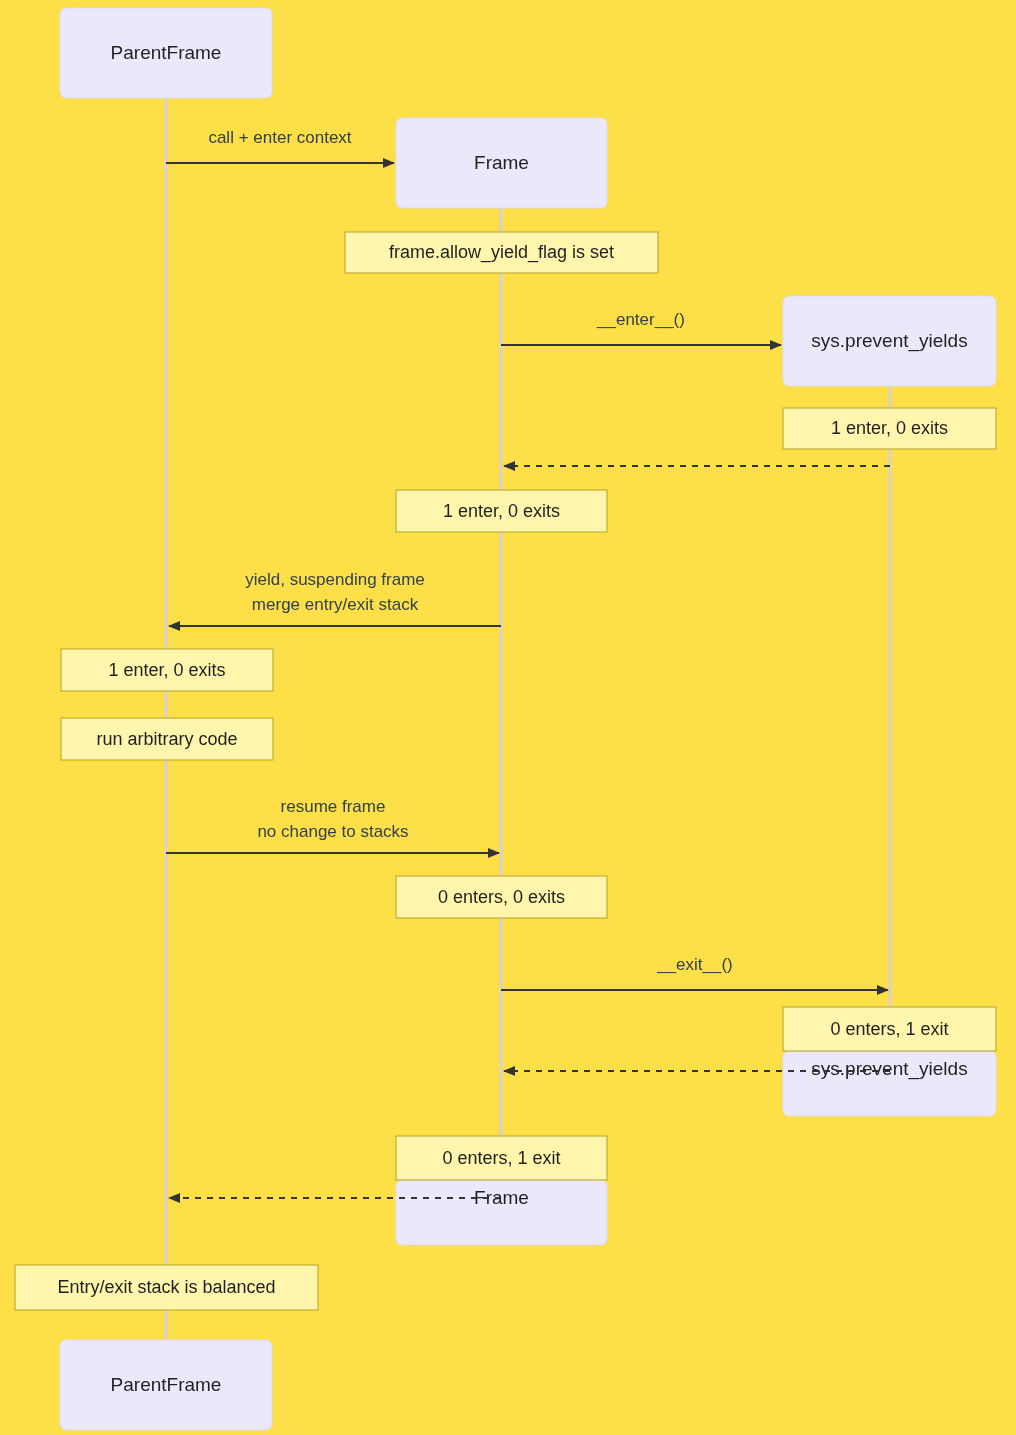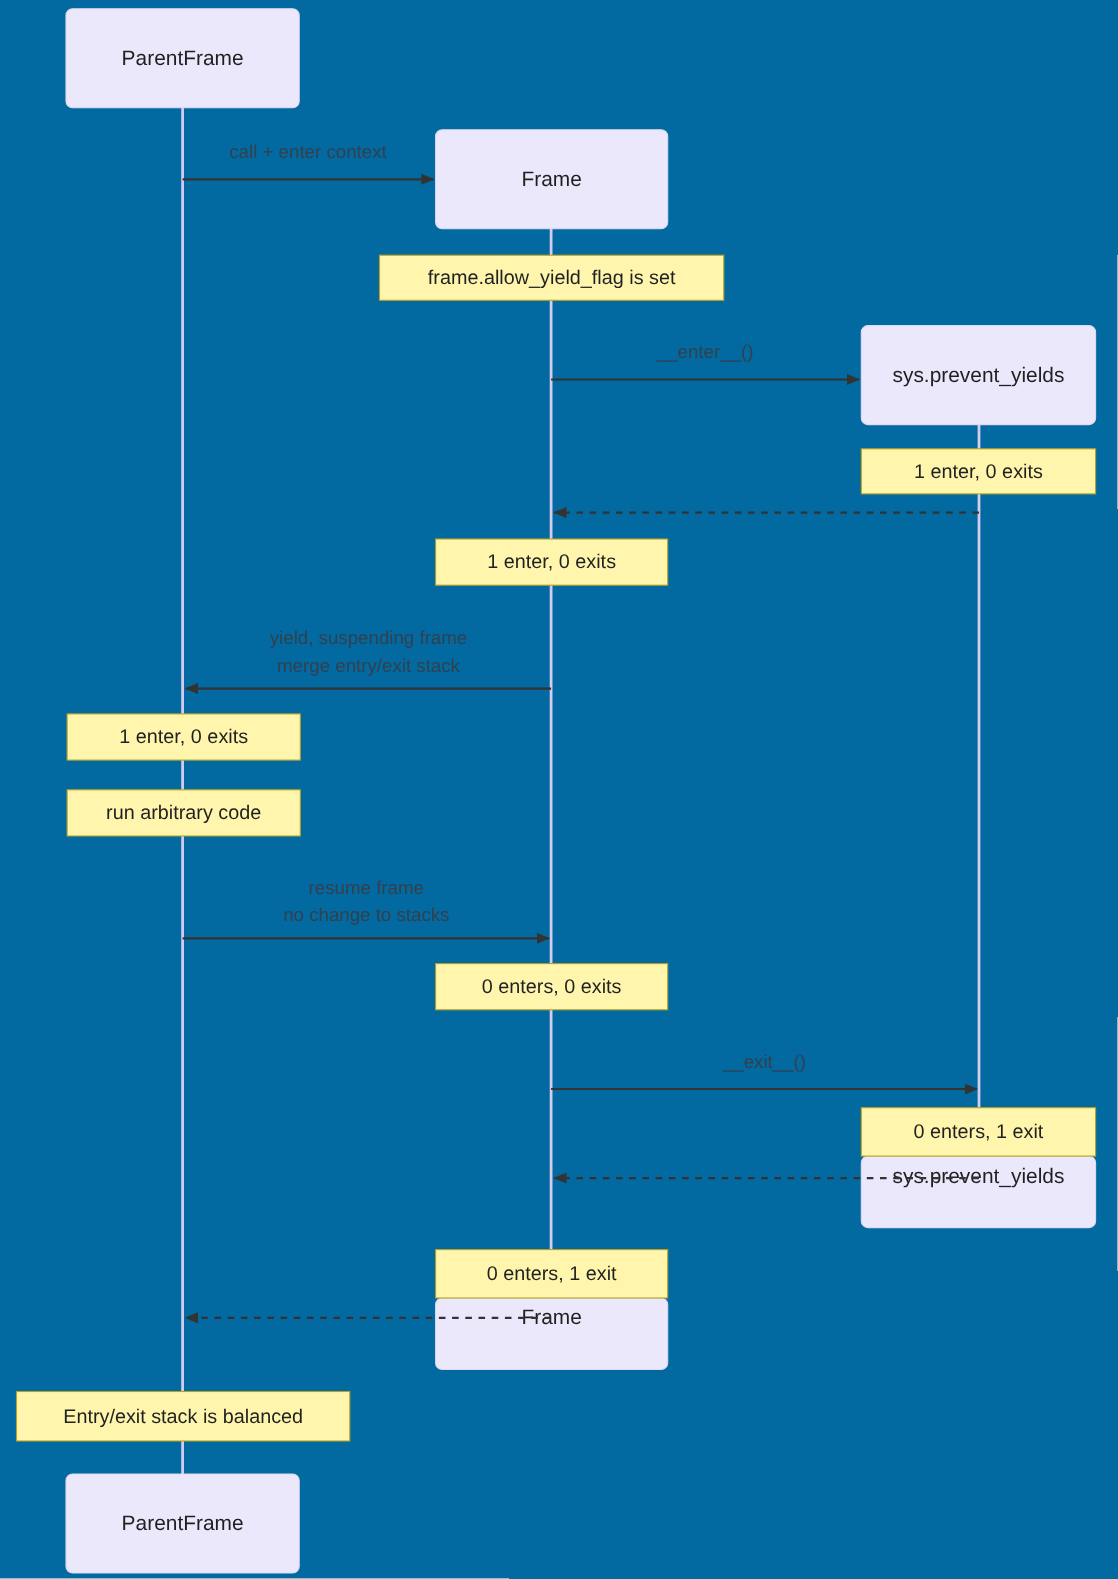--- a/index.html
+++ b/index.html
@@ -7,21 +7,21 @@
     padding: 0;
     background: #ffffff;
   }
   body {
     font-family: "Liberation Sans", sans-serif;
   }
   #diagram-root {
     position: relative;
     width: 1016px;
     height: 1435px;
-    background: #0369a1;
+    background: #fde047;
     overflow: hidden;
   }
   svg.diagram-svg {
     position: absolute;
     top: 0;
     left: 0;
     width: 1016px;
     height: 1435px;
   }
   .actor-rect {

